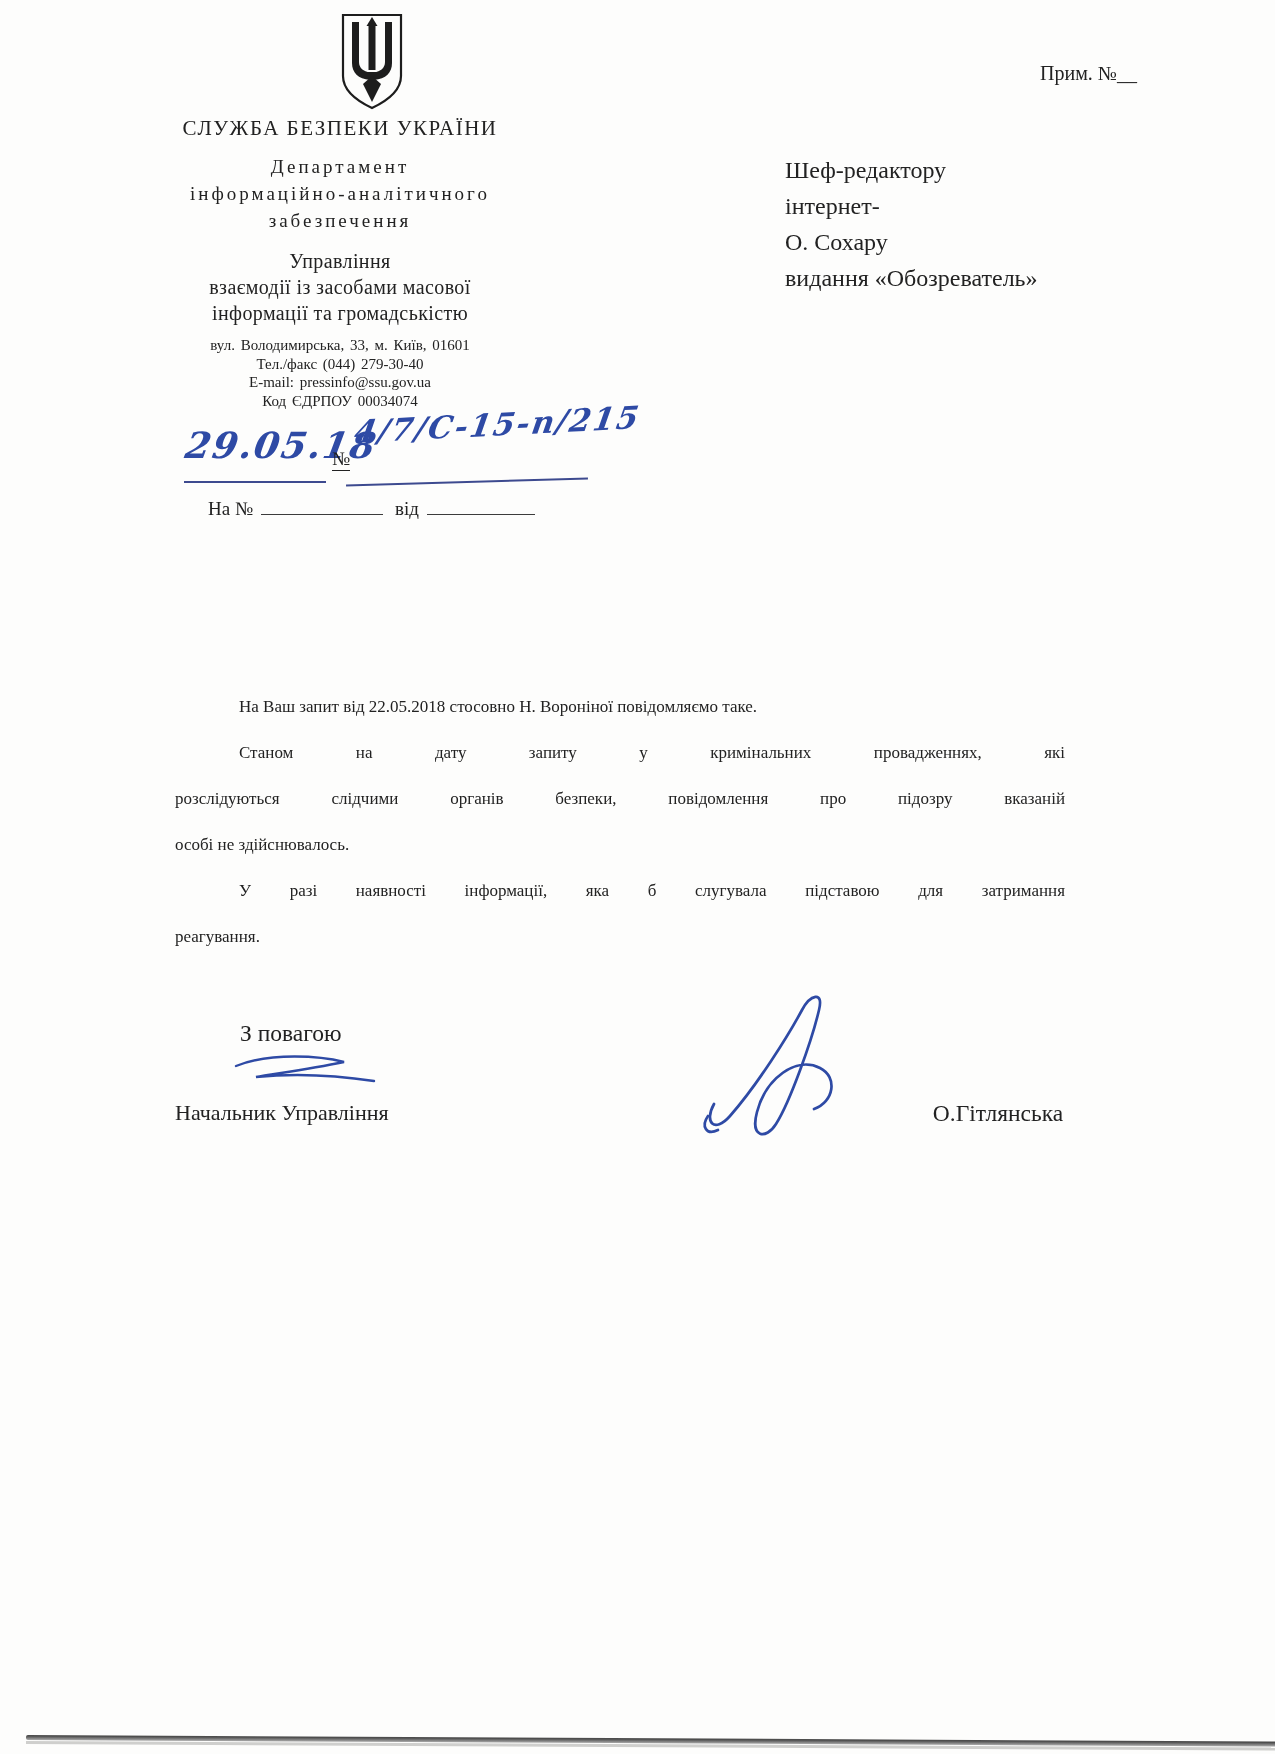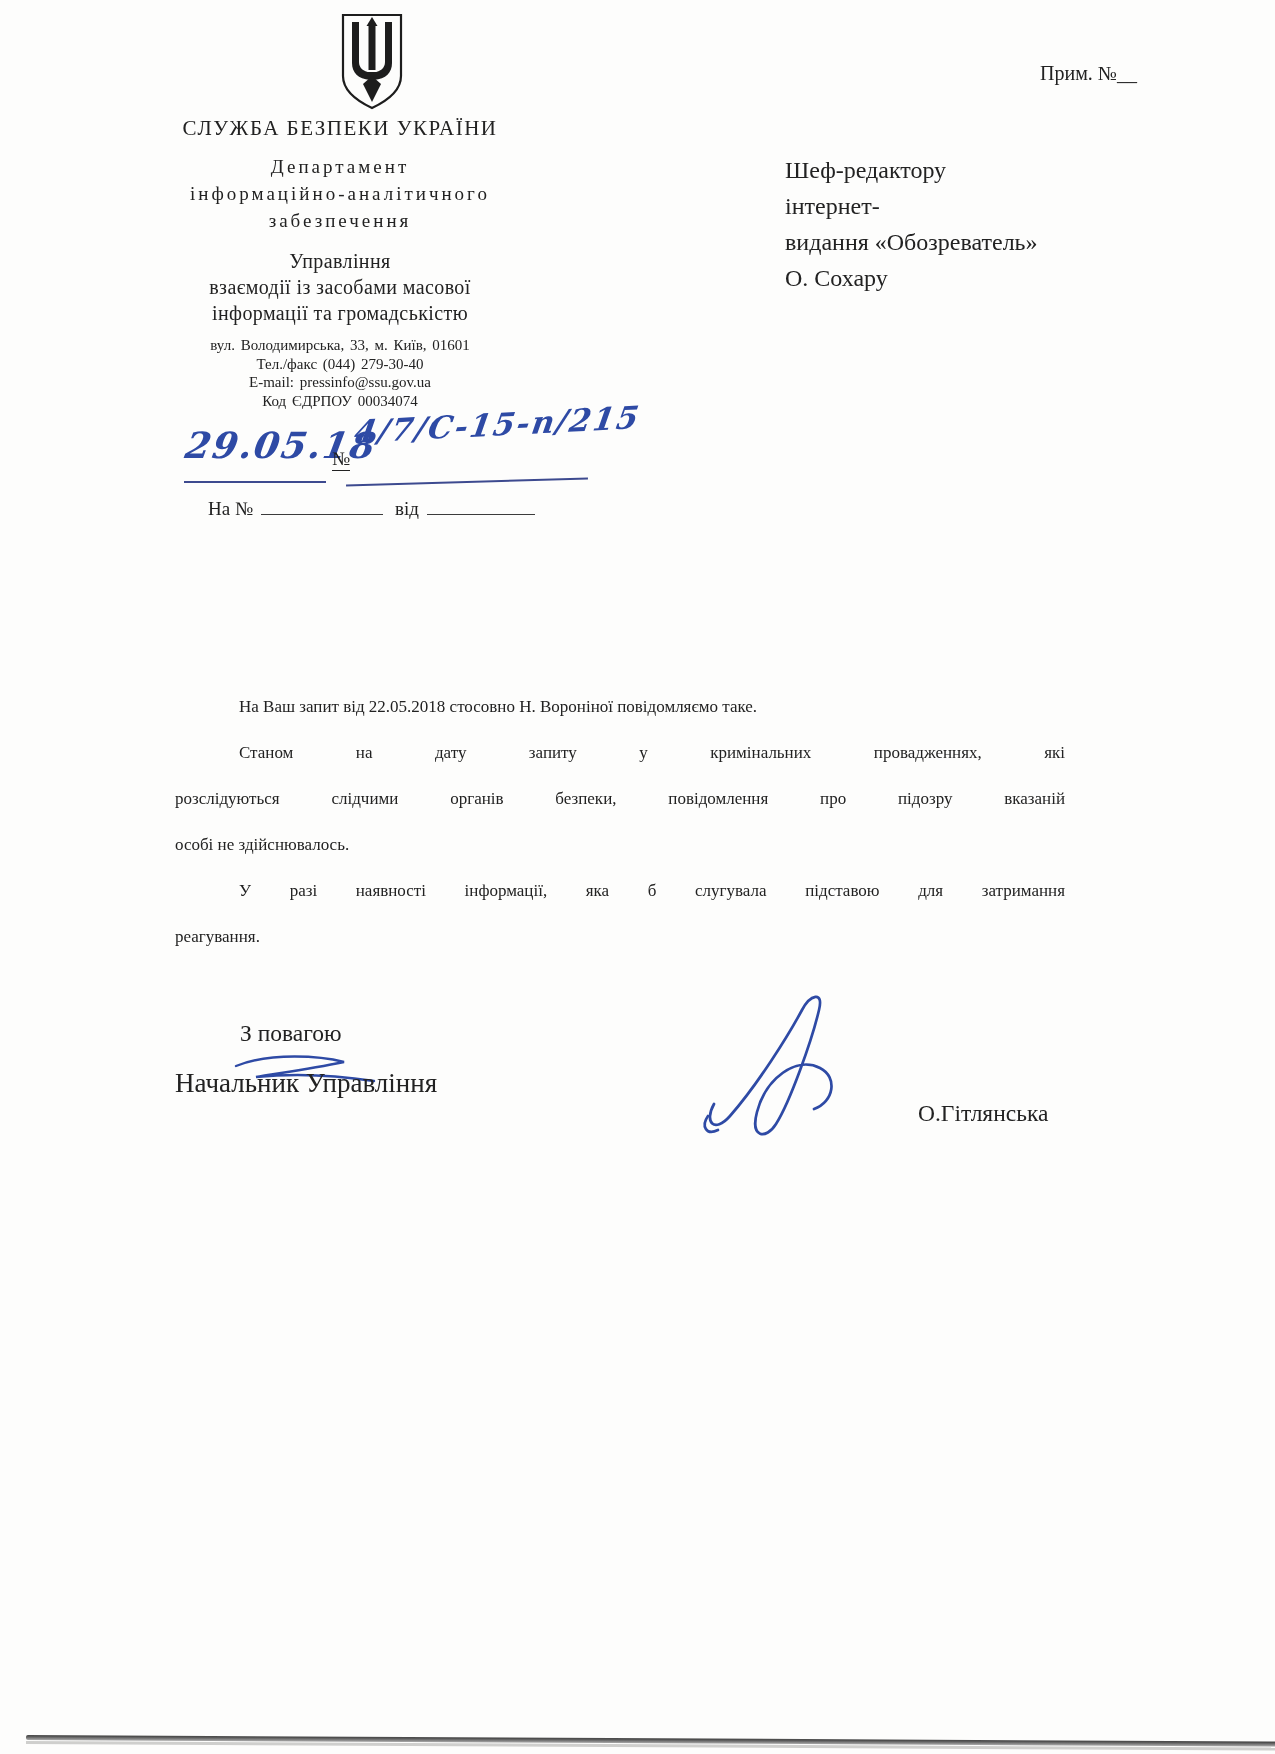--- a/index.html
+++ b/index.html
@@ -48,22 +48,22 @@
   
   .salutation{left:175px;top:606px;width:890px;text-align:center;font-size:24px;}
   .body-text{left:175px;top:684px;width:890px;font-size:17px;line-height:46px;}
   .body-text .line{display:block;}
   .body-text .just{text-align:justify;text-align-last:justify;}
   .body-text .indent{text-indent:64px;}
 
   
   .regards{left:240px;top:1020px;font-size:23.5px;}
   .flourish{left:226px;top:1050px;width:158px;height:44px;}
-  .position-title{left:175px;top:1068px;font-size:27px;}
-  .signer-name{left:918px;top:1100px;width:160px;font-size:23.5px;text-align:left;}
+  .position-title{left:175px;top:1100px;font-size:22px;}
+  .signer-name{left:918px;top:1100px;width:160px;font-size:23.5px;text-align:center;}
   .signature{left:698px;top:988px;width:178px;height:168px;}
 
   
   .scan-edge{
     left:26px;top:1735px;width:1252px;height:5px;
     background:linear-gradient(to bottom,#2e2e2e 20%,#8f8f8f 90%);
     transform:rotate(0.3deg);transform-origin:left center;
     opacity:.85;border-radius:2px;
   }
   .scan-edge-shadow{
@@ -119,22 +119,22 @@
     <span class="lbl">На №</span><span class="ref-line a"></span><span class="lbl">від</span><span class="ref-line b"></span>
   </div>
 
   <div class="abs copy-note">Прим. №__</div>
 
   <div class="abs recipient">
     <div class="j">
       <span>Шеф-редактору</span>
       <span>інтернет-</span>
     </div>
+    <div>О. Сохару</div>
     <div>видання «Обозреватель»</div>
-    <div>О. Сохару</div>
   </div>
 
 
   <div class="abs body-text">
     <p style="margin:0;">
       <span class="line indent">На Ваш запит від 22.05.2018 стосовно Н. Вороніної повідомляємо таке.</span>
     </p>
     <p style="margin:0;">
       <span class="line just indent">Станом на дату запиту у кримінальних провадженнях, які</span>
       <span class="line just">розслідуються слідчими органів безпеки, повідомлення про підозру вказаній</span>

